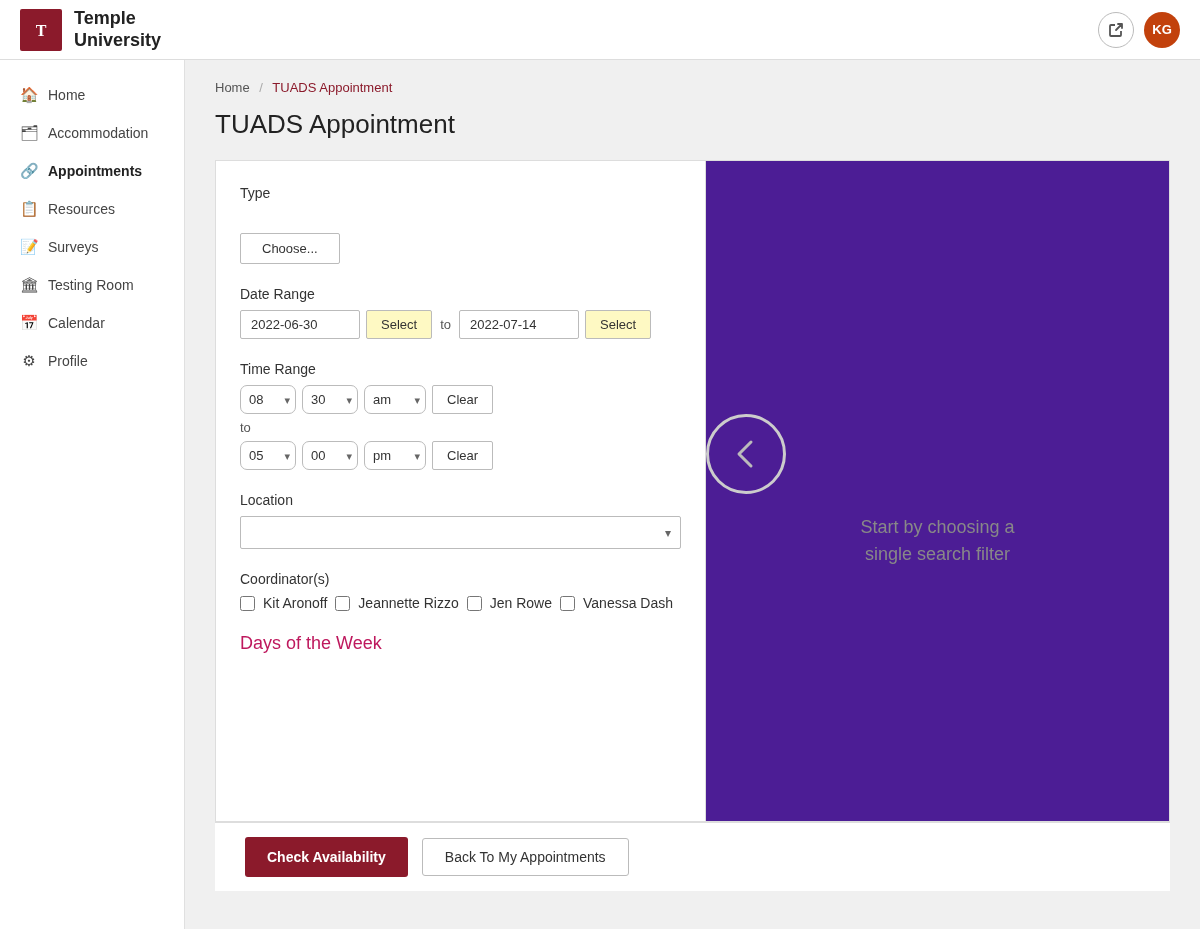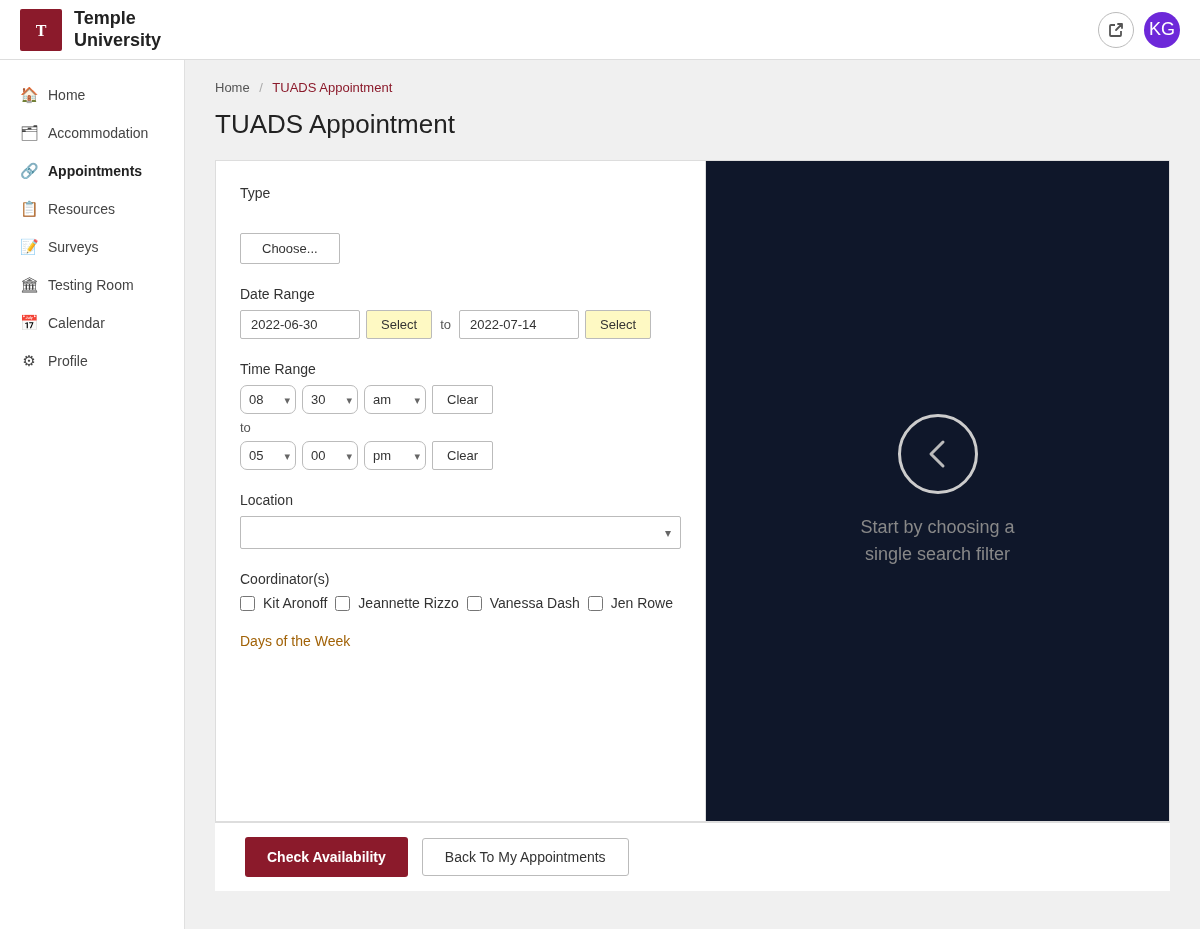--- a/index.html
+++ b/index.html
@@ -16,23 +16,23 @@
       justify-content: center; color: #fff; font-weight: bold; font-size: 18px; border-radius: 2px;
     }
     .logo-text { font-size: 18px; font-weight: 700; color: #222; line-height: 1.2; }
     .header-right { display: flex; align-items: center; gap: 10px; }
     .header-icon-btn {
       width: 36px; height: 36px; border: 1.5px solid #bbb; border-radius: 50%;
       background: #fff; display: flex; align-items: center; justify-content: center;
       cursor: pointer; font-size: 14px; color: #555;
     }
     .header-avatar {
-      width: 36px; height: 36px; background: #6d28d9; border-radius: 50%;
+      width: 36px; height: 36px; background: #c2410c; border-radius: 50%;
       display: flex; align-items: center; justify-content: center;
-      color: #fff; font-weight: normal; font-size: 18px; cursor: pointer;
+      color: #fff; font-weight: bold; font-size: 13px; cursor: pointer;
     }
 
     
     .layout { display: flex; min-height: calc(100vh - 60px); }
 
     
     .sidebar {
       width: 185px; background: #fff; border-right: 1px solid #e0e0e0;
       padding: 16px 0; flex-shrink: 0;
     }
@@ -120,26 +120,26 @@
       content: '▾'; position: absolute; right: 10px; top: 50%;
       transform: translateY(-50%); pointer-events: none; font-size: 12px; color: #666;
     }
 
     
     .coord-list { display: flex; flex-direction: row; gap: 8px; margin-top: 6px; }
     .coord-item { display: flex; align-items: center; gap: 8px; font-size: 14px; cursor: pointer; }
     .coord-item input[type="checkbox"] { width: 15px; height: 15px; cursor: pointer; accent-color: #8b1a2b; }
 
     
-    .days-label { font-size: 14px; color: #a16207; margin-top: 4px; }
+    .days-label { font-size: 18px; color: #be185d; margin-top: 4px; }
 
     
     .right-panel {
-      flex: 1; display: flex; flex-direction: column; align-items: center;
-      justify-content: center; background: #0f172a; min-height: 500px;
+      flex: 1; display: flex; flex-direction: column; 
+      justify-content: center; background: #4c1d95; min-height: 500px;
     }
     .right-panel-icon {
       width: 80px; height: 80px; border: 3px solid #ccc; border-radius: 50%;
       display: flex; align-items: center; justify-content: center;
       margin-bottom: 20px;
     }
     .right-panel-icon svg { color: #bbb; }
     .right-panel-text {
       font-size: 18px; color: #888; text-align: center; line-height: 1.5;
     }
@@ -306,25 +306,25 @@
               <label class="coord-item">
                 <input type="checkbox" style="">
                 <span>Kit Aronoff</span>
               </label>
               <label class="coord-item">
                 <input type="checkbox" style="">
                 <span>Jeannette Rizzo</span>
               </label>
               <label class="coord-item">
                 <input type="checkbox" style="">
-                <span>Vanessa Dash</span>
+                <span>Jen Rowe</span>
               </label>
               <label class="coord-item">
                 <input type="checkbox" style="">
-                <span>Jen Rowe</span>
+                <span>Vanessa Dash</span>
               </label>
             </div>
           </div>
 
           <div class="field-group">
             <div class="field-label days-label">Days of the Week</div>
           </div>
 
         </div>
       </div>

